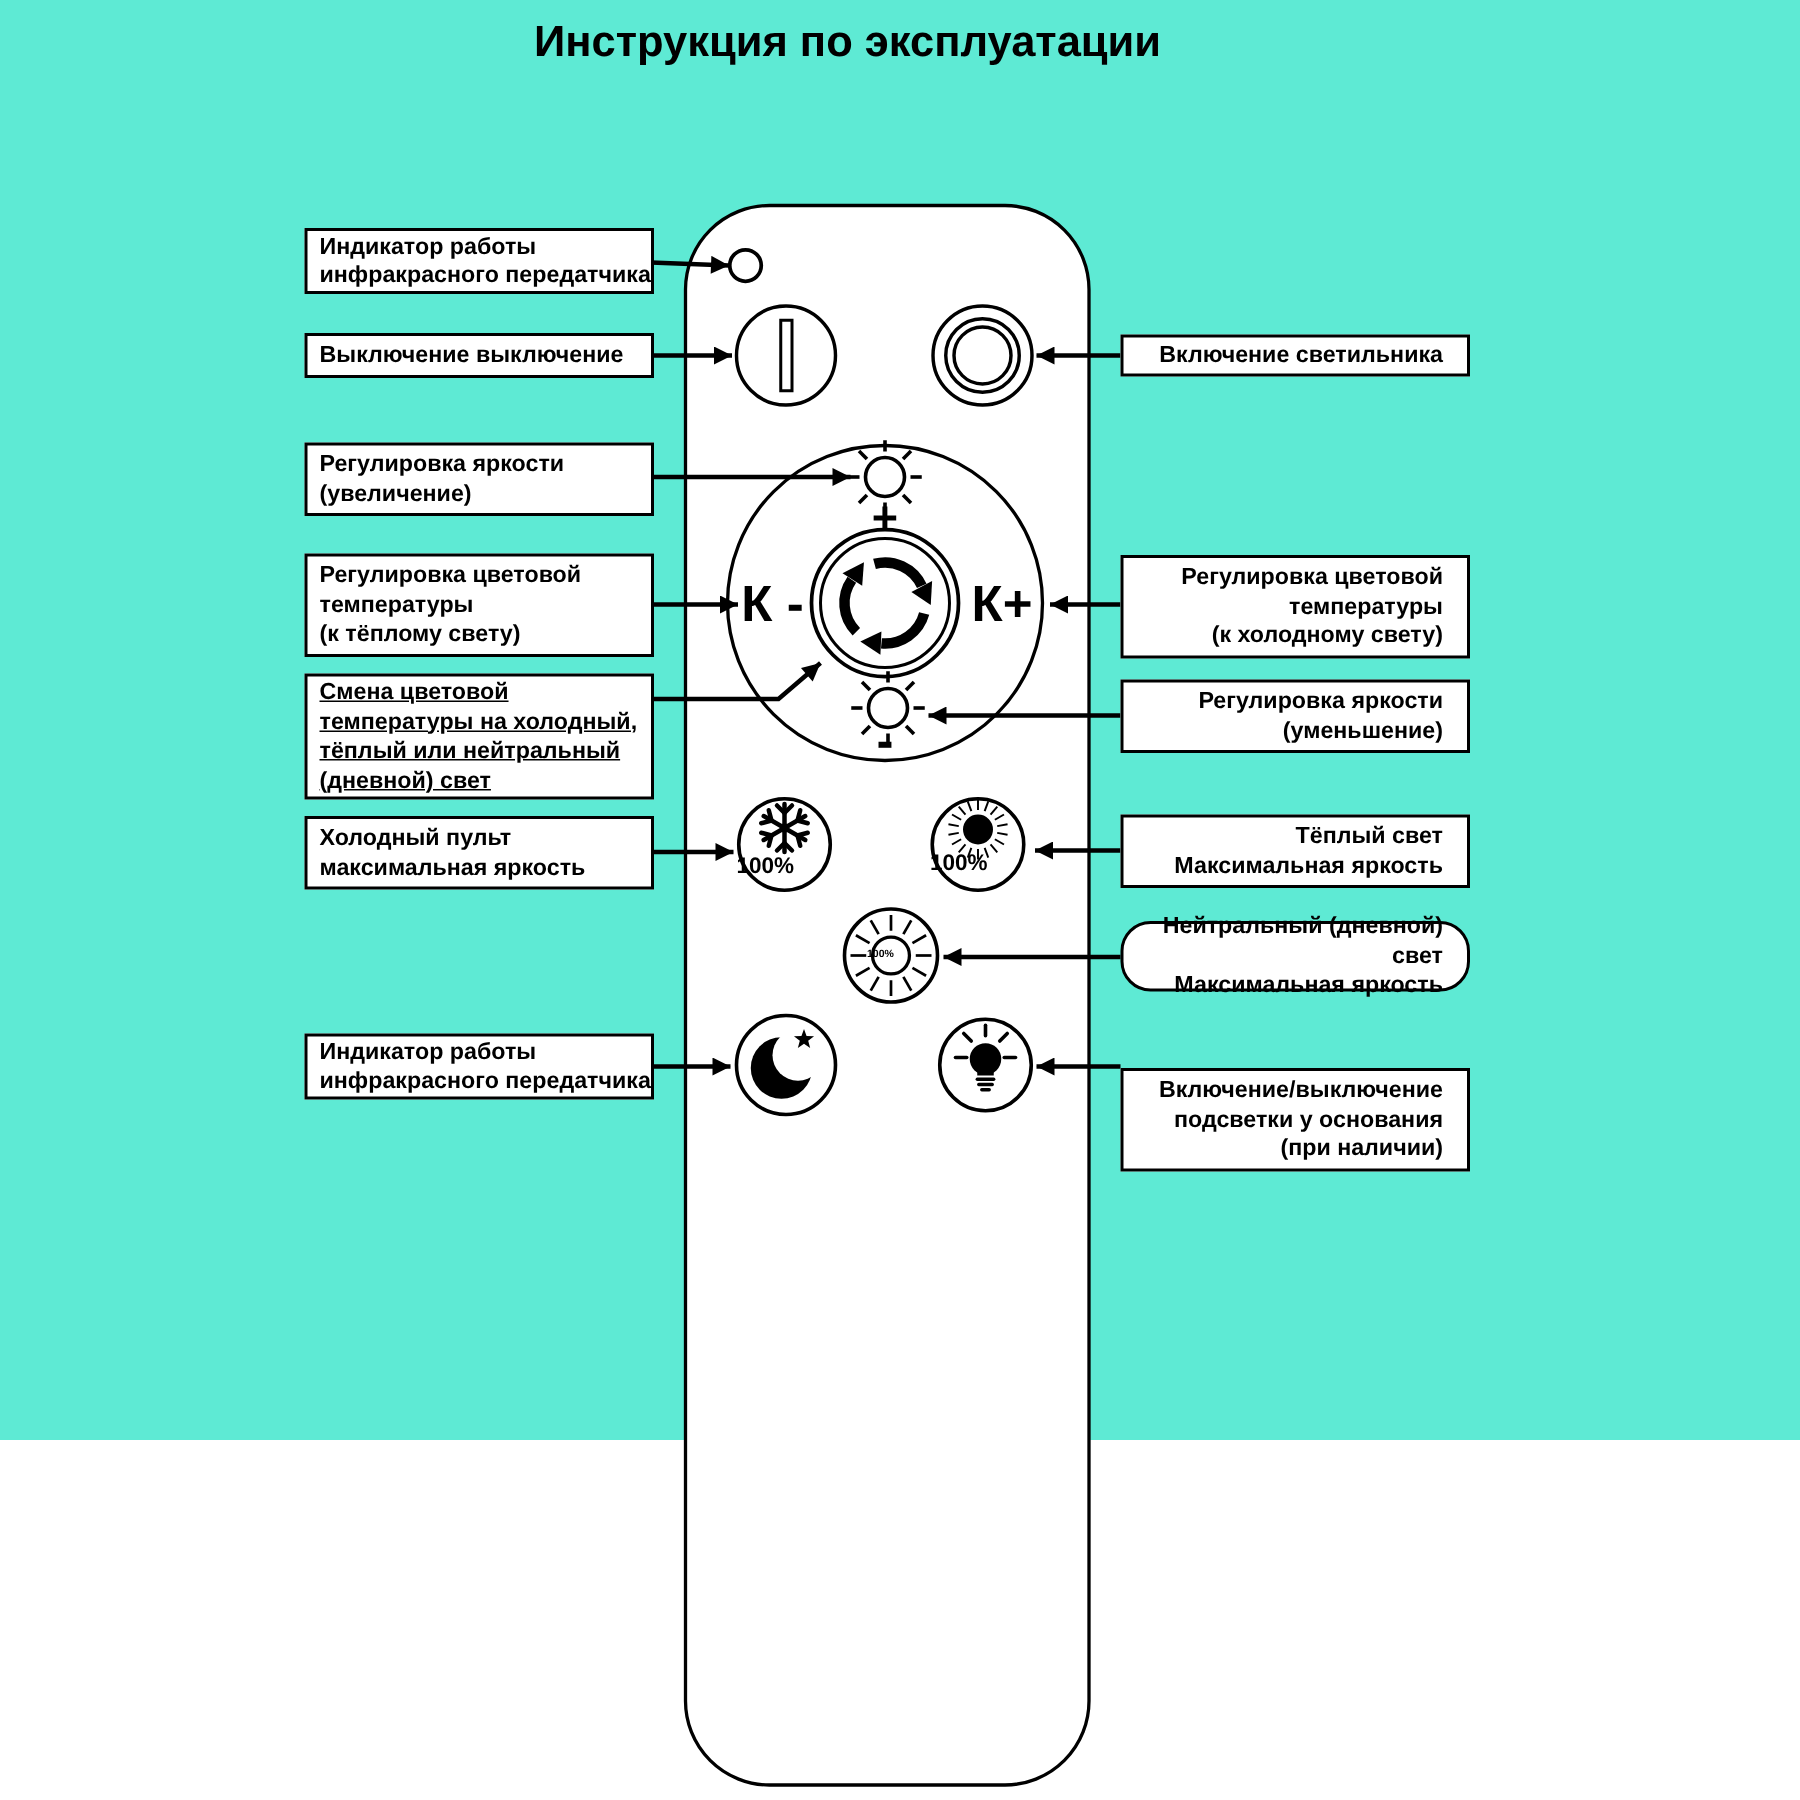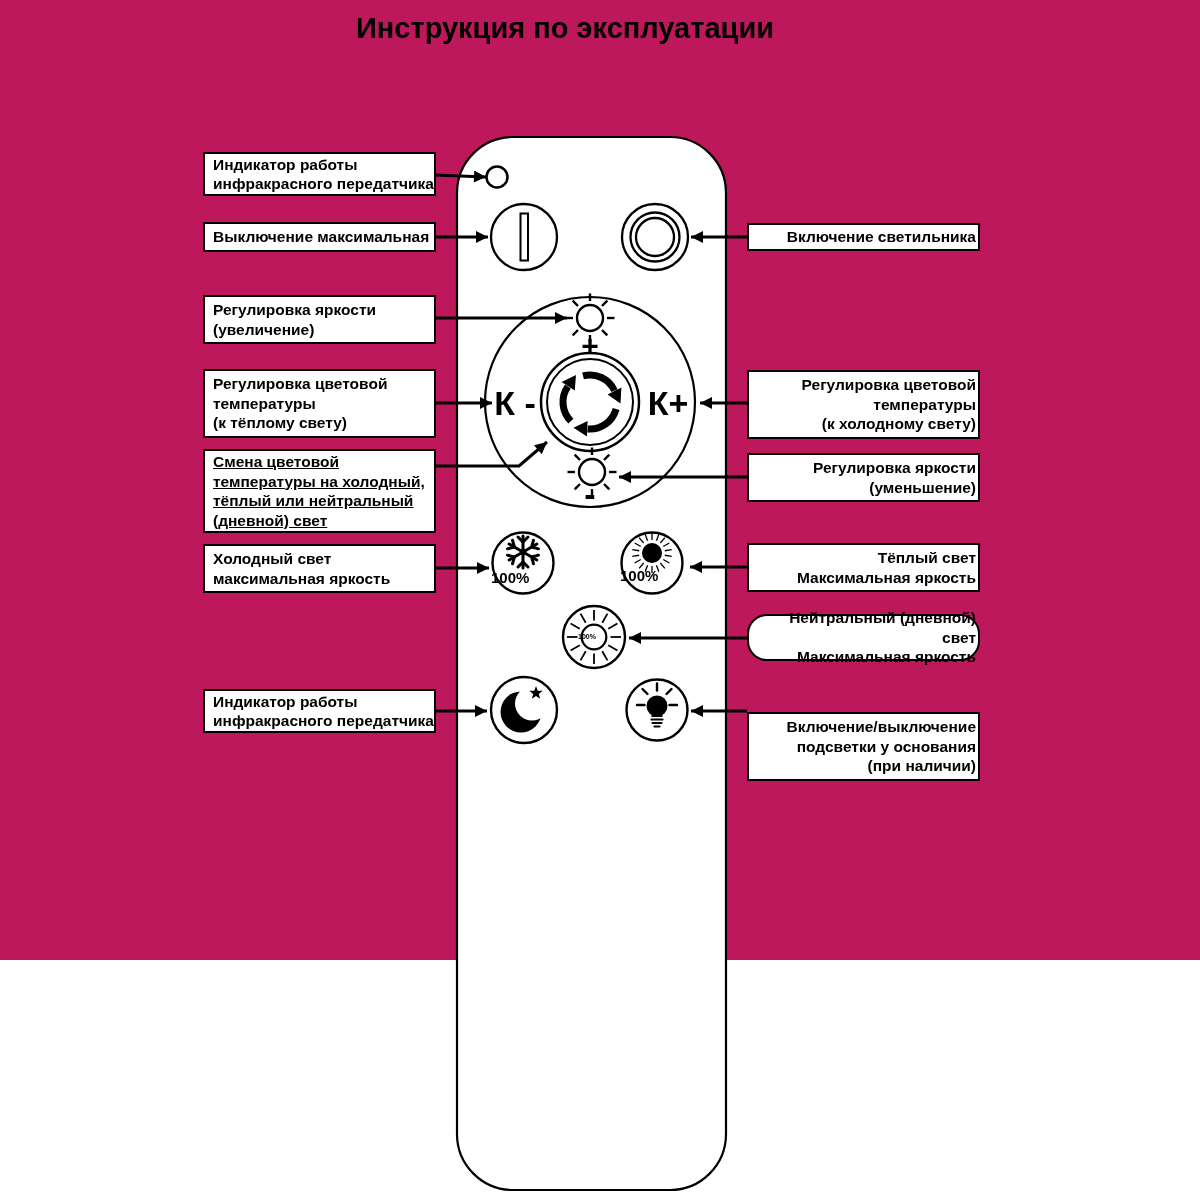--- a/index.html
+++ b/index.html
@@ -1,25 +1,25 @@
 <!DOCTYPE html>
 <html lang="ru"><head>
 <meta charset="utf-8">
 <style>
   html,body{margin:0;padding:0;background:#ffffff;}
   body{width:1200px;height:1200px;overflow:hidden;font-family:"Liberation Sans",sans-serif;color:#000;}
-  .page{position:relative;width:1200px;height:960px;background:#be185d;}
+  .page{position:relative;width:1200px;height:960px;background:#5eead4;}
   .diagram-svg{position:absolute;left:0;top:0;}
   .title{position:absolute;top:12px;left:0;width:1130px;text-align:center;font-size:29px;font-weight:bold;}
   .subtitle{position:absolute;top:71px;left:0;width:1200px;text-align:center;font-size:21px;font-weight:bold;}
   .callout{position:absolute;box-sizing:border-box;border:2.5px solid #000;background:#fff;
            font-weight:bold;font-size:15.5px;line-height:19.5px;white-space:pre-line;
            display:flex;align-items:center;}
   .callout.left{left:203px;width:233px;justify-content:flex-start;text-align:left;padding:0 0 0 8px;}
-  .callout.right{left:747px;width:233px;justify-content:flex-end;text-align:right;padding:0 2px 0 4px;}
+  .callout.right{left:747px;width:233px;justify-content:flex-end;text-align:right;padding:0 16px 0 4px;}
   .dial-label{position:absolute;font-weight:bold;text-align:center;}
   .k-label{width:80px;height:40px;font-size:34px;line-height:40px;}
   .pm-label{width:40px;font-size:30px;line-height:30px;}
   .pct-label{width:64px;font-size:15px;line-height:18px;font-weight:bold;text-align:left;position:absolute;}
   .pct-tiny{width:32px;font-size:7px;line-height:8px;}
 </style>
 </head>
 <body>
 
 <div class="page">
@@ -213,31 +213,31 @@
       <path d="M747 567 L690 567" marker-end="url(#ah)"></path>
       <path d="M747 638 L629 638" marker-end="url(#ah)"></path>
       <path d="M747 711 L691 711" marker-end="url(#ah)"></path>
     </g>
   </svg>
 
   <div class="title">Инструкция по эксплуатации</div>
 
   <div class="callout left" style="top:152px;height:44px;">Индикатор работы
 инфракрасного передатчика</div>
-  <div class="callout left" style="top:222px;height:30px;">Выключение максимальная</div>
+  <div class="callout left" style="top:222px;height:30px;">Выключение выключение</div>
   <div class="callout left" style="top:295px;height:49px;">Регулировка яркости
 (увеличение)</div>
   <div class="callout left" style="top:369px;height:69px;">Регулировка цветовой
 температуры
 (к тёплому свету)</div>
   <div class="callout left" style="top:449px;height:84px;text-decoration:underline;">Смена цветовой
 температуры на холодный,
 тёплый или нейтральный
 (дневной) свет</div>
-  <div class="callout left" style="top:544px;height:49px;">Холодный свет
+  <div class="callout left" style="top:544px;height:49px;">Холодный пульт
 максимальная яркость</div>
   <div class="callout left" style="top:689px;height:44px;">Индикатор работы
 инфракрасного передатчика</div>
 
   <div class="callout right" style="top:223px;height:28px;">Включение светильника</div>
   <div class="callout right" style="top:370px;height:69px;">Регулировка цветовой
 температуры
 (к холодному свету)</div>
   <div class="callout right" style="top:453px;height:49px;">Регулировка яркости
 (уменьшение)</div>

